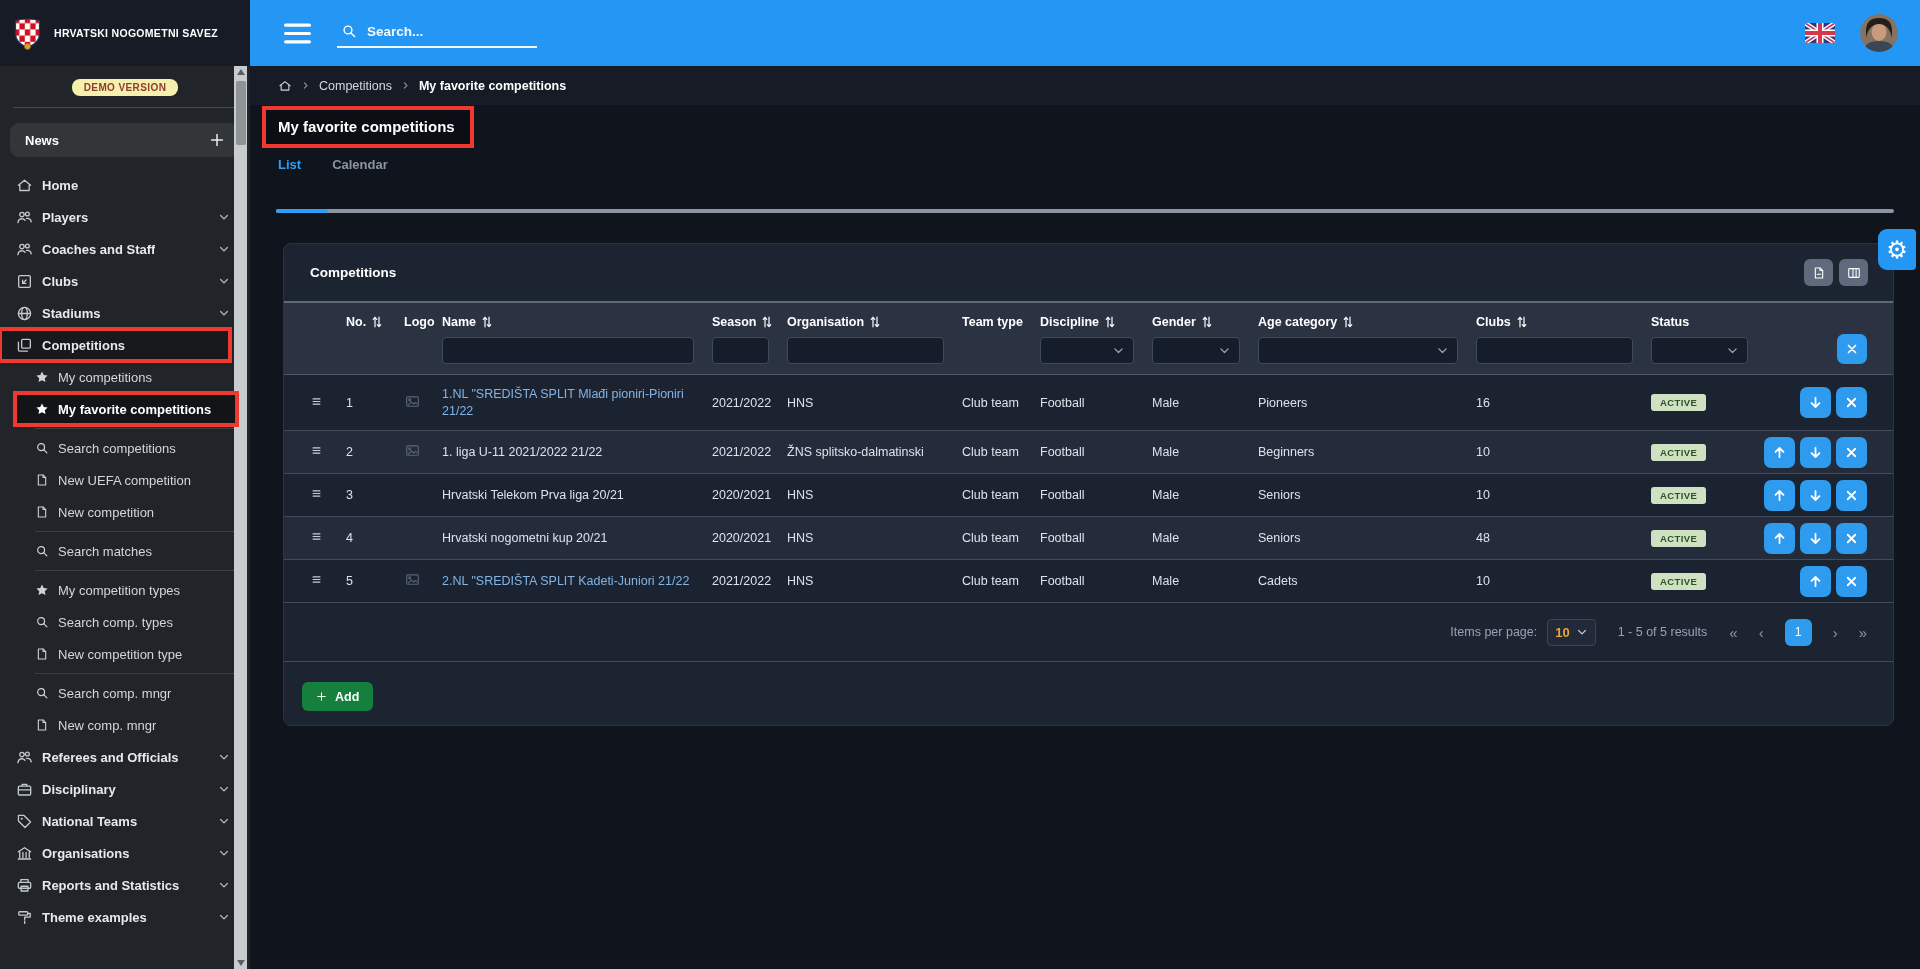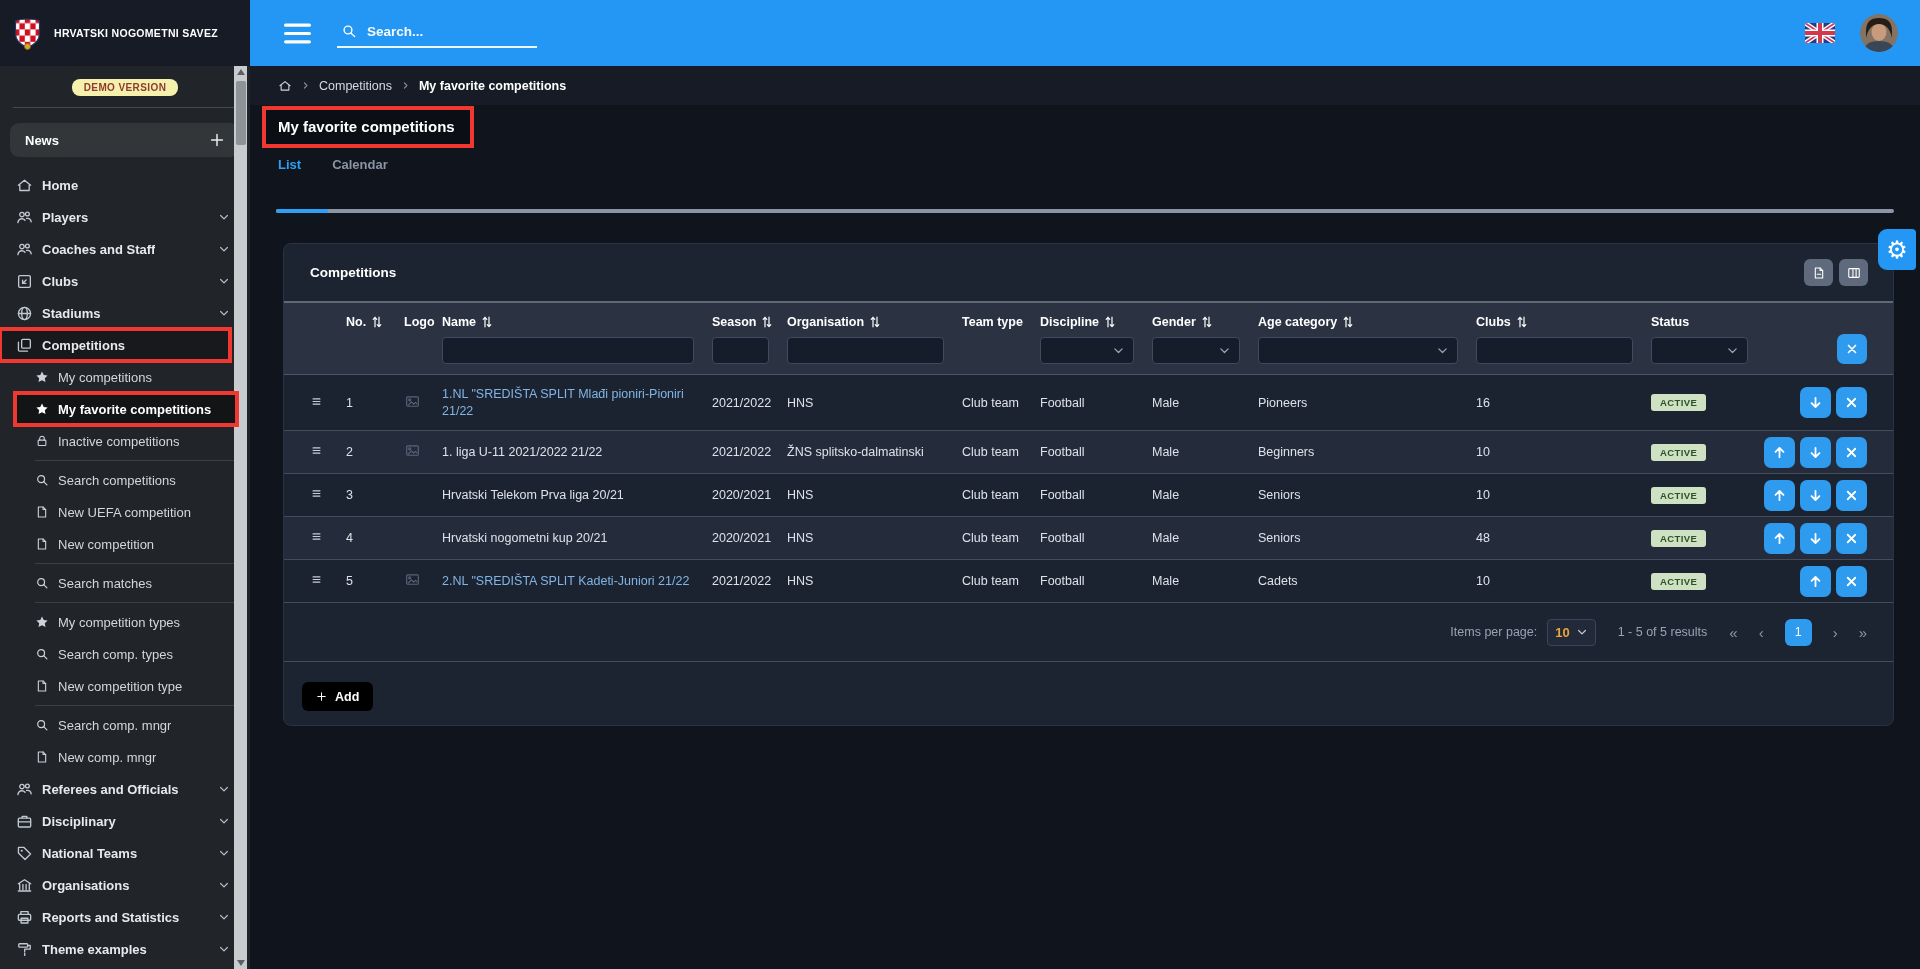--- a/index.html
+++ b/index.html
@@ -101,21 +101,21 @@
 
   .pagerow{height:59px;border-bottom:1px solid #434c5b;display:flex;align-items:center;justify-content:flex-end;padding:0 26px;gap:22px;color:#98a2b3;font-size:12.5px}
   .ipp{display:flex;align-items:center;gap:10px}
   .ipp-select{height:27px;min-width:48px;background:#222a39;border:1px solid #3b4658;border-radius:4px;display:flex;align-items:center;justify-content:center;gap:6px;padding:0 7px;cursor:pointer}
   .ipp-value{color:#e9a33f;font-weight:bold;font-size:13px}
   .ipp-select .chev{width:12px;height:12px;color:#c5cbd6}
   .pg-nav{display:flex;align-items:center;gap:21px}
   .pg-arrow{font-size:15px;color:#8d97a8;cursor:pointer;line-height:1}
   .pg-current{width:27px;height:27px;background:#2e9bef;color:#fff;border-radius:6px;display:flex;align-items:center;justify-content:center;font-size:12.5px;cursor:pointer}
   .card-foot{padding:20px 18px}
-  .add-btn{display:inline-flex;align-items:center;gap:8px;background:#000000;color:#fff;border:none;border-radius:6px;height:29px;padding:0 14px;font-size:12.5px;font-weight:bold;cursor:pointer;font-family:inherit}
+  .add-btn{display:inline-flex;align-items:center;gap:8px;background:#15803d;color:#fff;border:none;border-radius:6px;height:29px;padding:0 14px;font-size:12.5px;font-weight:bold;cursor:pointer;font-family:inherit}
   .add-btn .ico{width:11px;height:11px}
 </style>
 </head>
 <body>
 
 <aside class="sidebar">
   <div class="brand">
     <span class="crest ico">
       <svg viewBox="0 0 27 33">
         <defs>
@@ -234,29 +234,20 @@
         </span>
         <span class="nav-label">My competitions</span>
       </div>
       <div class="nav-item sub annotated">
         <span class="nav-ico ico">
           <svg viewBox="0 0 16 16" fill="currentColor" stroke="none">
             <path d="M8 1.6l2 4 4.4.6-3.2 3.1.8 4.4L8 11.6l-4 2.1.8-4.4L1.6 6.2 6 5.6z"></path>
           </svg>
         </span>
         <span class="nav-label">My favorite competitions</span>
-      </div>
-      <div class="nav-item sub">
-        <span class="nav-ico ico">
-          <svg viewBox="0 0 16 16" fill="none" stroke="currentColor" stroke-width="1.25" stroke-linecap="round" stroke-linejoin="round">
-            <rect x="3.6" y="7" width="8.8" height="6.2" rx="1"></rect>
-            <path d="M5.4 7V5.2a2.6 2.6 0 0 1 5.2 0V7"></path>
-          </svg>
-        </span>
-        <span class="nav-label">Inactive competitions</span>
       </div>
       <div class="nav-divider"></div>
       <div class="nav-item sub">
         <span class="nav-ico ico">
           <svg viewBox="0 0 16 16" fill="none" stroke="currentColor" stroke-width="1.4" stroke-linecap="round">
             <circle cx="7" cy="7" r="3.9"></circle>
             <path d="M9.9 9.9 13.6 13.6"></path>
           </svg>
         </span>
         <span class="nav-label">Search competitions</span>

